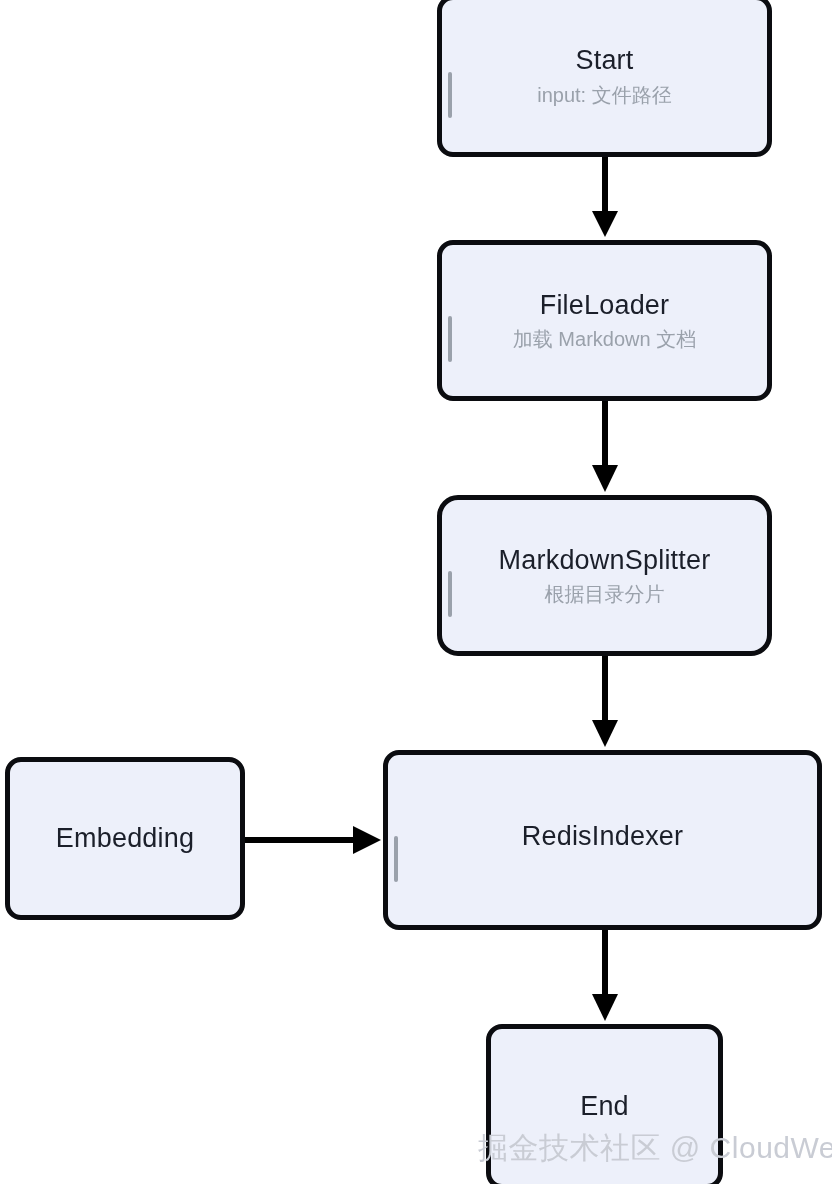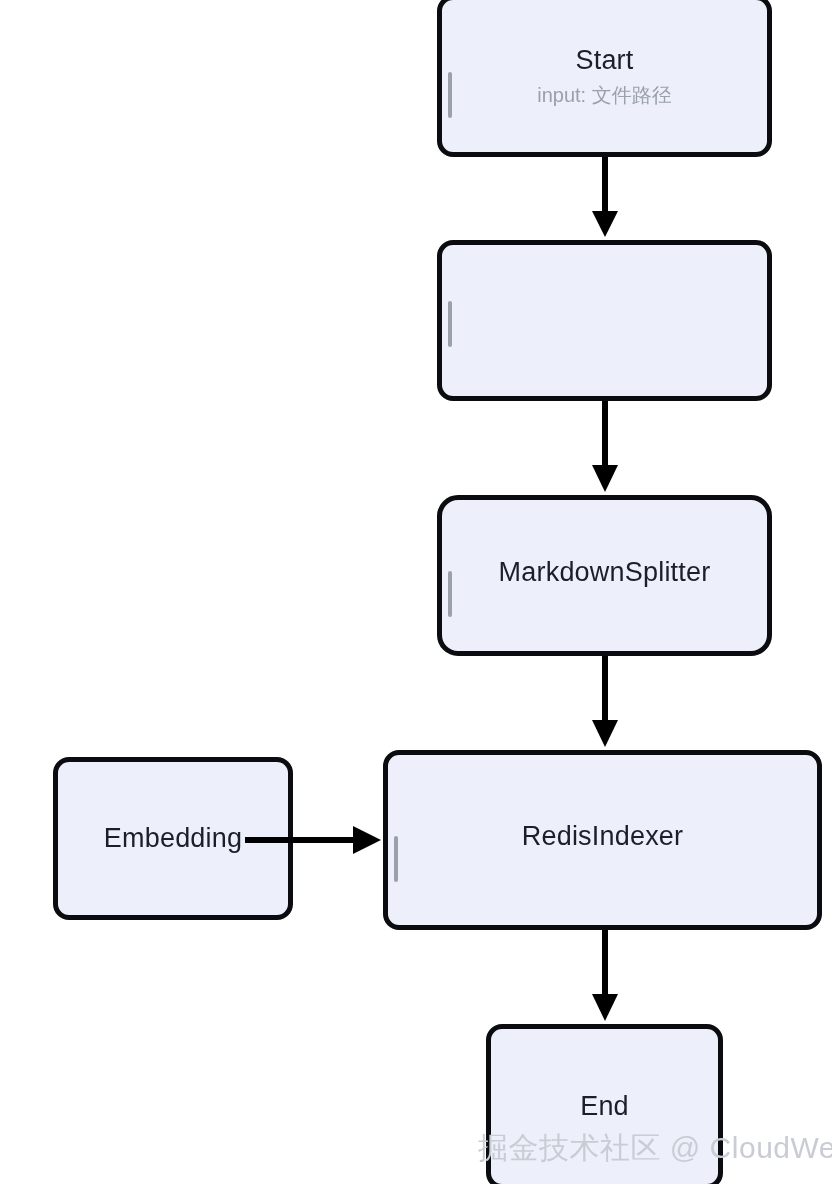--- a/index.html
+++ b/index.html
@@ -98,43 +98,46 @@
       <div class="node-subtitle">input: 文件路径</div>
     </div>
   </div>
 
   <svg class="arrow-svg" style="left:585px; top:157px;" width="40" height="83" viewBox="0 0 40 83">
     <line class="arrow-line" x1="20" y1="0" x2="20" y2="62"></line>
     <polygon class="arrow-head" points="20,80 7,54 33,54"></polygon>
   </svg>
 
   <div class="node" style="left:437px; top:240px; width:335px; height:161px;">
+    <div class="node-title">FileLoader</div>
     <div class="node-subtitle-row">
       <span class="accent-bar"></span>
+      <div class="node-subtitle">加载 Markdown 文档</div>
     </div>
   </div>
 
   <svg class="arrow-svg" style="left:585px; top:401px;" width="40" height="94" viewBox="0 0 40 94">
     <line class="arrow-line" x1="20" y1="0" x2="20" y2="72"></line>
     <polygon class="arrow-head" points="20,91 7,64 33,64"></polygon>
   </svg>
 
   <div class="node" style="left:437px; top:495px; width:335px; height:161px;border-radius:21px;">
     <div class="node-title">MarkdownSplitter</div>
     <div class="node-subtitle-row">
       <span class="accent-bar"></span>
+      <div class="node-subtitle">根据目录分片</div>
     </div>
   </div>
 
   <svg class="arrow-svg" style="left:585px; top:656px;" width="40" height="94" viewBox="0 0 40 94">
     <line class="arrow-line" x1="20" y1="0" x2="20" y2="72"></line>
     <polygon class="arrow-head" points="20,91 7,64 33,64"></polygon>
   </svg>
 
-  <div class="node" style="left:5px; top:757px; width:240px; height:163px;margin-left:48px;">
+  <div class="node" style="left:5px; top:757px; width:240px; height:163px;">
     <div class="node-title">Embedding</div>
   </div>
 
   <svg class="arrow-svg" style="left:245px; top:820px;" width="140" height="40" viewBox="0 0 140 40">
     <line class="arrow-line" x1="0" y1="20" x2="114" y2="20"></line>
     <polygon class="arrow-head" points="136,20 108,6 108,34"></polygon>
   </svg>
 
   <div class="node" style="left:383px; top:750px; width:439px; height:180px;border-radius:16px;">
     <div class="node-title">RedisIndexer</div>

